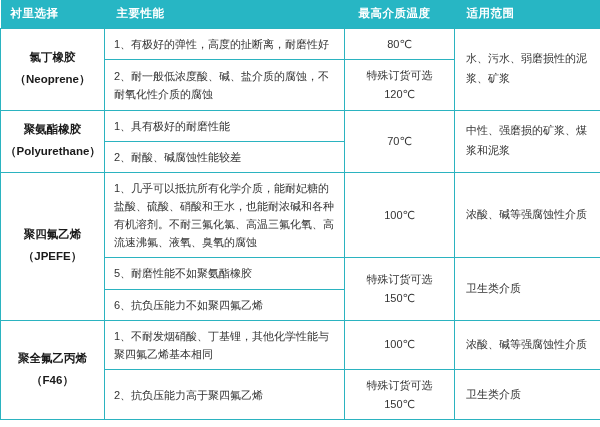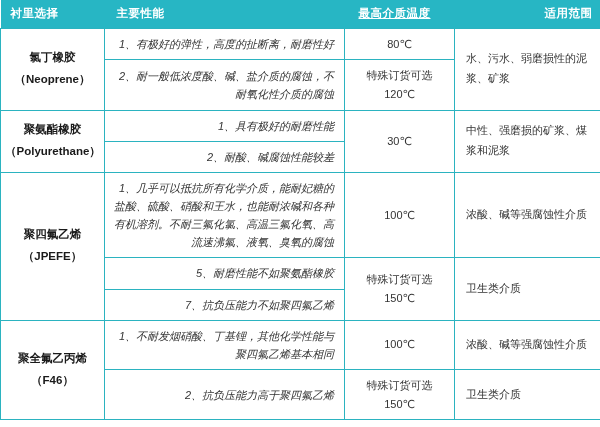--- a/index.html
+++ b/index.html
@@ -30,44 +30,43 @@
     font-weight: bold;
     height: 28px;
     padding: 4px 8px;
     text-align: left;
     border: none;
     letter-spacing: 0.5px;
     margin-top: 48px;
   }
   table.spec thead th.c-mat { width: 104px; padding-left: 10px; }
   table.spec thead th.c-perf { width: 240px; padding-left: 12px; font-family: Liberation Mono, monospace; }
-  table.spec thead th.c-temp { width: 110px; padding-left: 14px; text-decoration: underline; }
-  table.spec thead th.c-range { width: 146px; padding-left: 12px; text-align: right; }
+  table.spec thead th.c-temp { width: 110px; padding-left: 14px; }
+  table.spec thead th.c-range { width: 146px; padding-left: 12px; }
 
   td {
     border: 1px solid #2bb3c0;
     font-size: 11px;
     color: #333333;
     vertical-align: middle;
     padding: 6px 9px;
     line-height: 1.65;
   }
   td.mat {
     text-align: center;
     font-weight: bold;
     color: #1a1a1a;
     font-size: 11.5px;
     line-height: 1.9;
     padding: 4px 4px;
     margin-left: 36px;
   }
   td.perf {
-    text-align: right;
+    text-align: left;
     padding-right: 10px;
-    font-style: italic;
   }
   td.temp {
     text-align: center;
     font-size: 11px;
     line-height: 1.7;
   }
   td.range {
     text-align: left;
     padding-left: 11px;
     padding-right: 8px;
@@ -109,21 +108,21 @@
           <span>120℃</span>
         </td>
       </tr>
 
       <tr>
         <td class="mat" rowspan="2">
           <span>聚氨酯橡胶</span>
           <span class="mat-line2">（Polyurethane）</span>
         </td>
         <td class="perf dash-bottom">1、具有极好的耐磨性能</td>
-        <td class="temp" rowspan="2">30℃</td>
+        <td class="temp" rowspan="2">70℃</td>
         <td class="range" rowspan="2">中性、强磨损的矿浆、煤浆和泥浆</td>
       </tr>
       <tr>
         <td class="perf">2、耐酸、碱腐蚀性能较差</td>
       </tr>
 
       <tr>
         <td class="mat" rowspan="3">
           <span>聚四氟乙烯</span>
           <span class="mat-line2">（JPEFE）</span>
@@ -134,21 +133,21 @@
       </tr>
       <tr>
         <td class="perf dash-bottom">5、耐磨性能不如聚氨酯橡胶</td>
         <td class="temp" rowspan="2">
           <span class="nowrap">特殊订货可选</span><br>
           <span>150℃</span>
         </td>
         <td class="range" rowspan="2">卫生类介质</td>
       </tr>
       <tr>
-        <td class="perf">7、抗负压能力不如聚四氟乙烯</td>
+        <td class="perf">6、抗负压能力不如聚四氟乙烯</td>
       </tr>
 
       <tr>
         <td class="mat" rowspan="2">
           <span>聚全氟乙丙烯</span>
           <span class="mat-line2">（F46）</span>
         </td>
         <td class="perf dash-bottom">1、不耐发烟硝酸、丁基锂，其他化学性能与聚四氟乙烯基本相同</td>
         <td class="temp dash-bottom">100℃</td>
         <td class="range dash-bottom">浓酸、碱等强腐蚀性介质</td>

